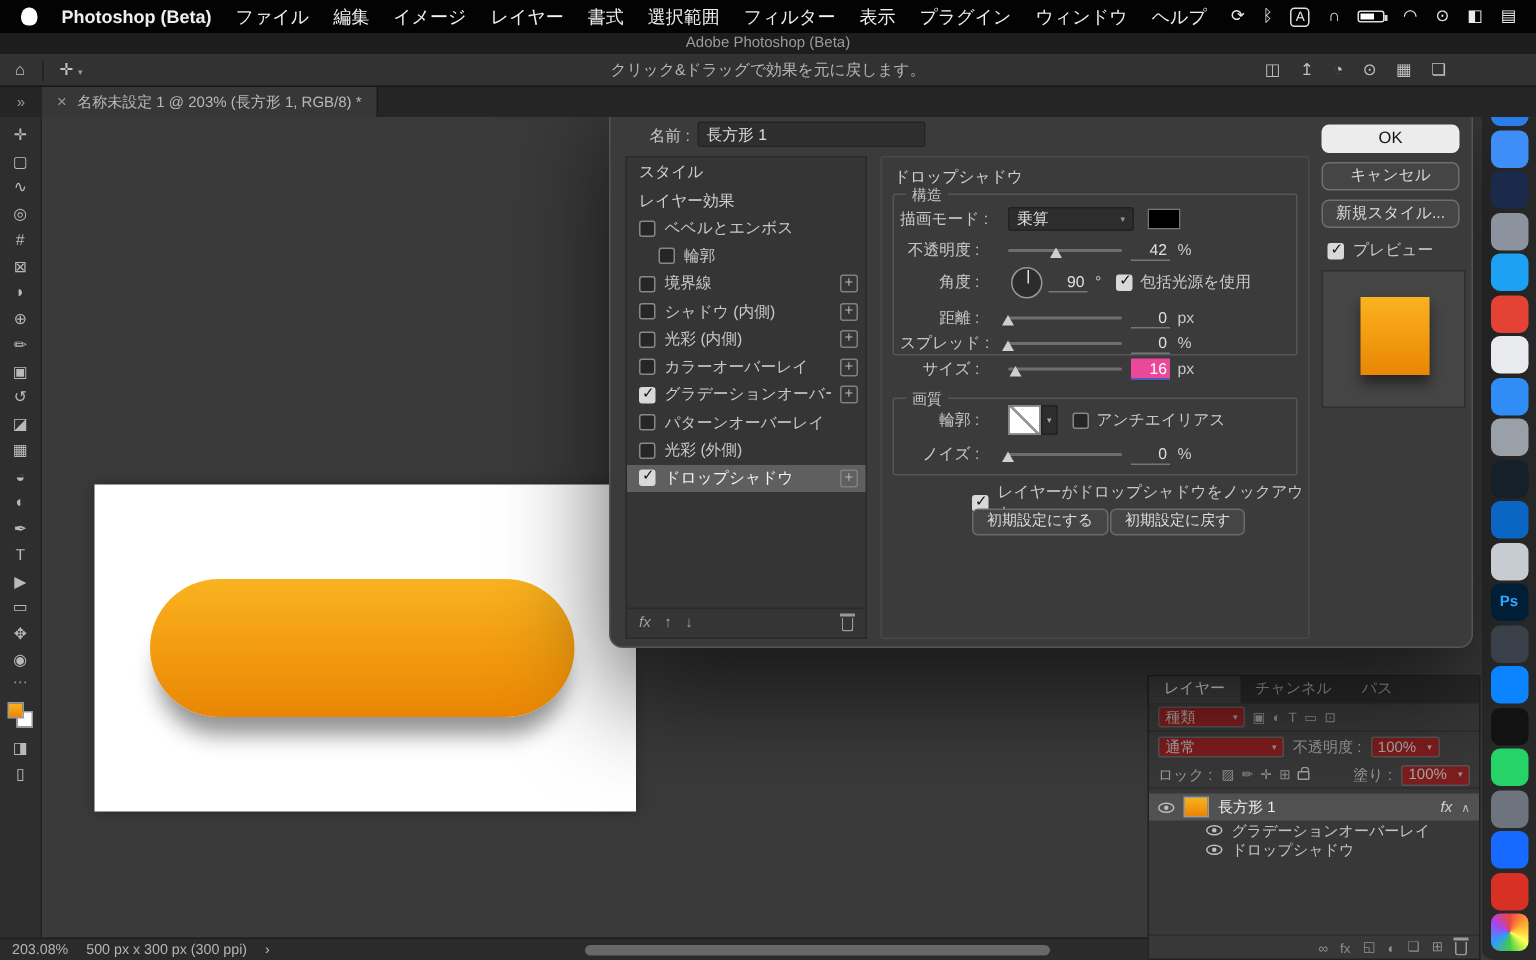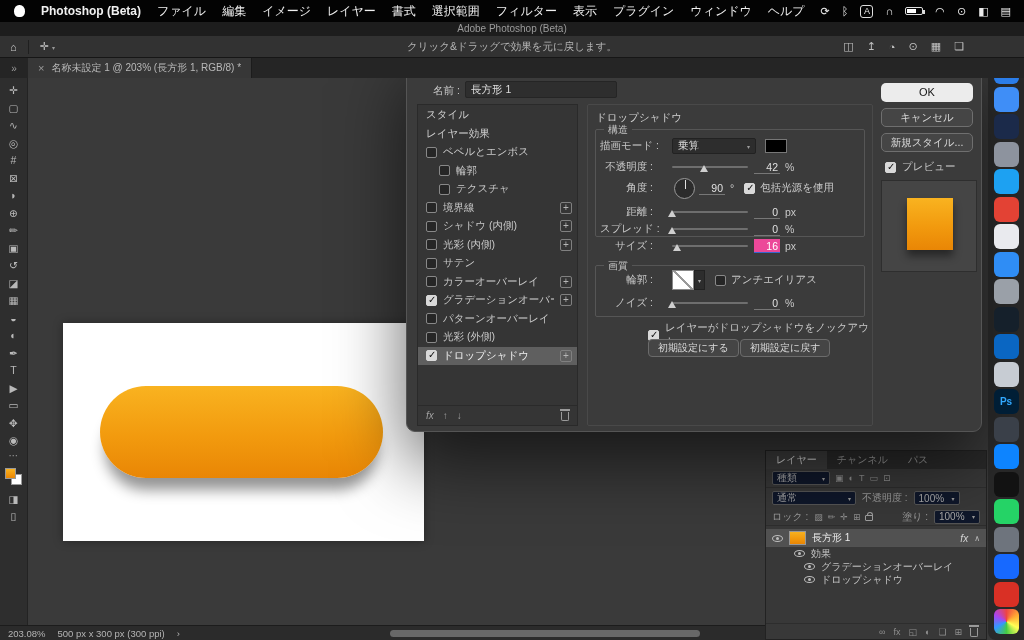--- a/index.html
+++ b/index.html
@@ -90,21 +90,21 @@
   .btn-cancel{top:55px}.btn-new{top:80px}
   .prevrow{position:absolute;left:478px;top:107px;display:flex;align-items:center;gap:6px}
   .prevbox{position:absolute;left:474px;top:127px;width:96px;height:92px;background:#454545;border:1px solid #2e2e2e}
   .prevsq{position:absolute;left:25px;top:17px;width:46px;height:52px;box-shadow:0 6px 8px rgba(0,0,0,.45)}
   
   .lpanel{position:absolute;left:765px;top:450px;width:222px;height:190px;background:#383838;border:1px solid #222;z-index:10;font-size:10px;color:#c3c3c3;display:flex;flex-direction:column}
   .lp-tabs{height:18px;background:#2a2a2a;display:flex;flex:none}
   .lp-tab{padding:0 10px;line-height:18px;color:#9a9a9a;white-space:nowrap}
   .lp-tab.active{background:#3d3d3d;color:#d6d6d6}
   .lp-filter{height:19px;display:flex;align-items:center;gap:5px;padding:0 6px;border-bottom:1px solid #2d2d2d;flex:none;color:#9a9a9a}
-  .lp-select{height:14px;background:#0f172a;border:1px solid #555;border-radius:2px;display:flex;align-items:center;justify-content:space-between;padding:0 4px;color:#a8a8a8;white-space:nowrap}
+  .lp-select{height:14px;background:#7f1d1d;border:1px solid #555;border-radius:2px;display:flex;align-items:center;justify-content:space-between;padding:0 4px;color:#a8a8a8;white-space:nowrap}
   .w58{width:58px}.w84{width:84px}.w46{width:46px}
   .sm-icon{font-size:9px;color:#8f8f8f;font-style:normal}
   .lp-blend{height:20px;display:flex;align-items:center;gap:6px;padding:0 6px;flex:none;color:#9a9a9a}
   .lp-lock{height:18px;display:flex;align-items:center;gap:6px;padding:0 6px;flex:none;color:#9a9a9a;border-bottom:1px solid #2d2d2d}
   .lp-list{flex:1;overflow:hidden;padding-top:3px}
   .lrow{display:flex;align-items:center;gap:6px;padding:0 6px;height:18px}
   .lrow.sel{background:#525252;color:#eee}
   .lrow.s1{height:13px;padding-left:28px}
   .lrow.s2{height:13px;padding-left:38px}
   .eye{width:11px;height:7px;border:1px solid #bdbdbd;border-radius:50%;position:relative;flex:none}
@@ -216,42 +216,34 @@
     <div class="list-head">レイヤー効果</div>
     <div>
         <div class="fxrow">
           <span class="cb"></span>
           <span class="fxlabel">ベベルとエンボス</span>
         </div>
         <div class="fxrow ind">
           <span class="cb"></span>
           <span class="fxlabel">輪郭</span>
         </div>
-        <div class="fxrow ind">
-          <span class="cb"></span>
-          <span class="fxlabel">テクスチャ</span>
-        </div>
         <div class="fxrow">
           <span class="cb"></span>
           <span class="fxlabel">境界線</span>
           <span class="plusbox">+</span>
         </div>
         <div class="fxrow">
           <span class="cb"></span>
           <span class="fxlabel">シャドウ (内側)</span>
           <span class="plusbox">+</span>
         </div>
         <div class="fxrow">
           <span class="cb"></span>
           <span class="fxlabel">光彩 (内側)</span>
           <span class="plusbox">+</span>
-        </div>
-        <div class="fxrow">
-          <span class="cb"></span>
-          <span class="fxlabel">サテン</span>
         </div>
         <div class="fxrow">
           <span class="cb"></span>
           <span class="fxlabel">カラーオーバーレイ</span>
           <span class="plusbox">+</span>
         </div>
         <div class="fxrow">
           <span class="cb on"></span>
           <span class="fxlabel">グラデーションオーバーレイ</span>
           <span class="plusbox">+</span>
@@ -421,24 +413,20 @@
       <span class="caret">▾</span>
     </span>
   </div>
   <div class="lp-list">
     <div class="lrow sel">
       <span class="eye"></span>
       <span class="lthumb gradfill" style="background: linear-gradient(rgb(249, 179, 32) 0%, rgb(242, 154, 14) 55%, rgb(233, 134, 5) 100%);"></span>
       <span class="lname">長方形 1</span>
       <span class="lfx">fx</span>
       <span class="lcol">∧</span>
-    </div>
-    <div class="lrow s1">
-      <span class="eye"></span>
-      <span class="lname">効果</span>
     </div>
     <div class="lrow s2">
       <span class="eye"></span>
       <span class="lname">グラデーションオーバーレイ</span>
     </div>
     <div class="lrow s2">
       <span class="eye"></span>
       <span class="lname">ドロップシャドウ</span>
     </div>
   </div>

